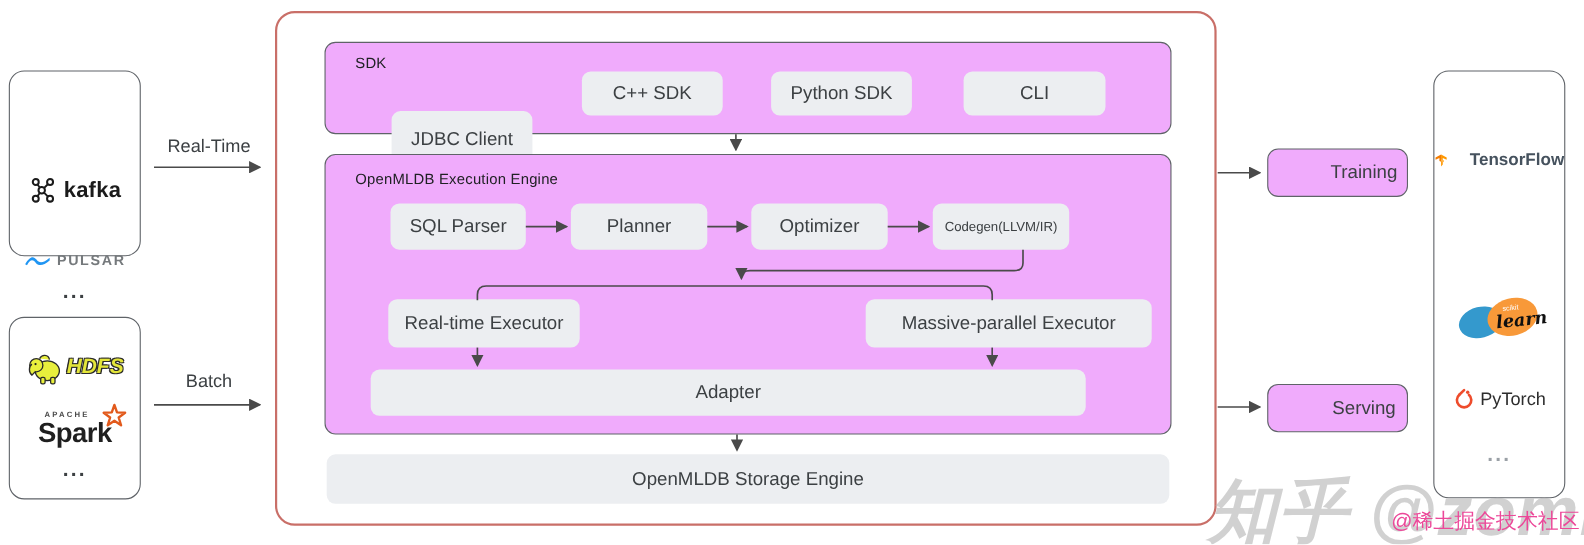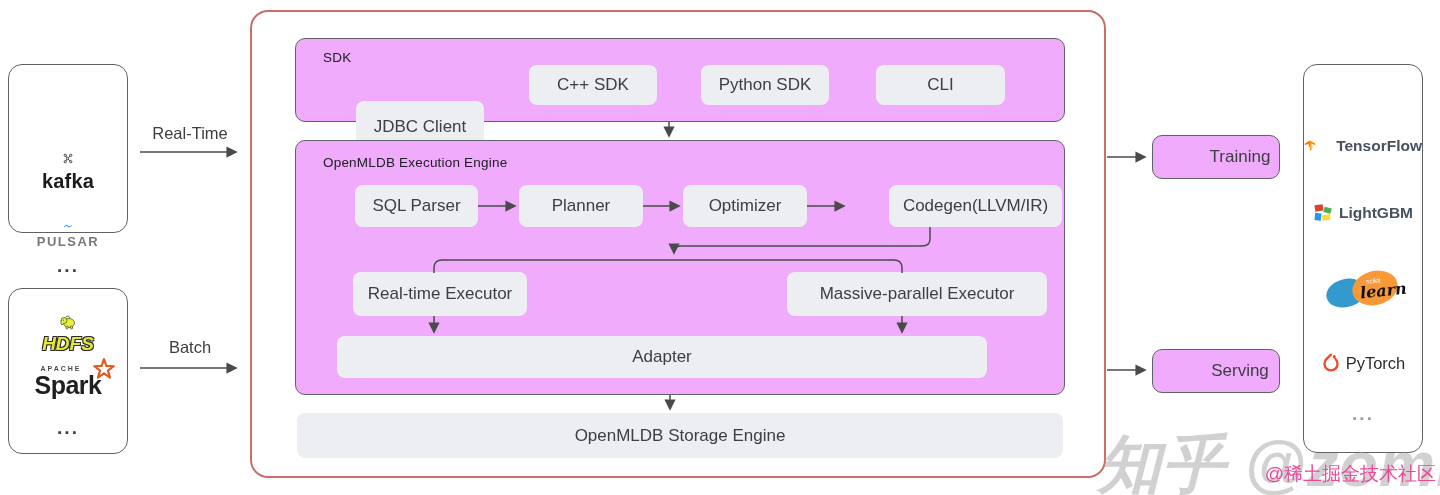--- a/index.html
+++ b/index.html
@@ -7,21 +7,21 @@
     position:relative;width:1440px;height:495px;background:#ffffff;
     font-family:"Liberation Sans",sans-serif;color:#3c4043;overflow:hidden;
   }
   .outline-box{position:absolute;background:#fff;border:1.5px solid #5f6368;border-radius:14px;box-sizing:border-box;}
   .panel{position:absolute;background:#f0abfc;border:1.5px solid #5f6368;border-radius:10px;box-sizing:border-box;padding-left:48px;}
   .red-box{position:absolute;left:250px;top:10px;width:856px;height:468px;border:2px solid #c96f68;border-radius:18px;box-sizing:border-box;background:transparent;}
   .panel-label{position:absolute;font-size:13.5px;color:#202124;letter-spacing:.2px;}
   .chip{position:absolute;background:#eceef1;border-radius:8px;display:flex;align-items:center;justify-content:center;
         font-size:17px;color:#3c4043;box-sizing:border-box;white-space:nowrap;}
   .flow-label{position:absolute;text-align:center;font-size:16.5px;color:#3c4043;}
-  .logo-row{position:absolute;left:0;width:100%;display:flex;align-items:center;justify-content:space-between;gap:6px;flex-direction:column;}
+  .logo-row{position:absolute;left:0;width:100%;display:flex;align-items:center;justify-content:center;gap:6px;}
   .dots{position:absolute;left:0;width:100%;text-align:center;font-size:19px;font-weight:700;letter-spacing:2px;color:#3c4043;line-height:10px;}
   .kafka-text{font-size:20px;font-weight:700;color:#1b1b1b;letter-spacing:.2px;}
   .pulsar-text{font-size:13px;font-weight:600;color:#75797c;letter-spacing:1.5px;}
   .hdfs-text{font-size:19px;font-weight:800;font-style:italic;color:#e4e63a;
              text-shadow:-1px -1px 0 #2b2b2b,1px -1px 0 #2b2b2b,-1px 1px 0 #2b2b2b,1px 1px 0 #2b2b2b;}
   .spark-wrap{position:relative;display:flex;flex-direction:column;align-items:center;line-height:1;}
   .spark-sub{font-size:7px;font-weight:700;color:#4a4a4a;letter-spacing:2px;margin-bottom:1px;margin-left:-14px;}
   .spark-text{font-size:25px;font-weight:700;color:#1f1f1f;letter-spacing:-.5px;}
   .fw-text{font-size:15.5px;font-weight:700;color:#46525e;}
   .sk-wrap{position:relative;width:74px;height:44px;}
@@ -108,49 +108,40 @@
   <div class="chip" style="left:529px;top:65px;width:128px;height:40px;">C++ SDK</div>
   <div class="chip" style="left:876px;top:65px;width:129px;height:40px;">CLI</div>
   <div class="chip" style="left:701px;top:65px;width:128px;height:40px;">Python SDK</div>
 
   <div class="panel" style="left:295px;top:140px;width:770px;height:255px;">
     <span class="panel-label" style="left:27px;top:14px;">OpenMLDB Execution Engine</span>
   </div>
   <div class="chip" style="left:355px;top:185px;width:123px;height:42px;">SQL Parser</div>
   <div class="chip" style="left:519px;top:185px;width:124px;height:42px;">Planner</div>
   <div class="chip" style="left:683px;top:185px;width:124px;height:42px;">Optimizer</div>
-  <div class="chip" style="left:848px;top:185px;width:173px;height:42px;font-size:17px;margin-left:41px;">Codegen(LLVM/IR)</div>
+  <div class="chip" style="left:848px;top:185px;width:124px;height:42px;font-size:12px;">Codegen(LLVM/IR)</div>
 
   <div class="chip" style="left:353px;top:272px;width:174px;height:44px;">Real-time Executor</div>
   <div class="chip" style="left:787px;top:272px;width:260px;height:44px;">Massive-parallel Executor</div>
 
   <div class="chip" style="left:337px;top:336px;width:650px;height:42px;">Adapter</div>
 
   <div class="chip" style="left:297px;top:413px;width:766px;height:45px;">OpenMLDB Storage Engine</div>
 
   <div class="panel" style="left:1152px;top:135px;width:128px;height:44px;display:flex;align-items:center;justify-content:center;font-size:17px;">Training</div>
   <div class="panel" style="left:1152px;top:349px;width:128px;height:44px;display:flex;align-items:center;justify-content:center;font-size:17px;">Serving</div>
 
   <div class="outline-box" style="left:1303px;top:64px;width:120px;height:389px;">
     <div class="fw-row" style="top:66px;height:30px;gap:20px;">
       <svg width="20" height="22" viewBox="0 0 24 24">
         <polygon points="12,1 22,6.5 22,10.5 15,7.5 15,19 12,22.5" fill="#ff9800"></polygon>
         <polygon points="12,1 2,6.5 2,10.5 9,7.5 9,12.5 12,14" fill="#f57c00"></polygon>
         <polygon points="12,9.5 17,11.5 17,15 12,13" fill="#ffb74d"></polygon>
       </svg>
       <span class="fw-text">TensorFlow</span>
-    </div>
-    <div class="fw-row" style="top:133px;height:30px;gap:6px;">
-      <svg width="20" height="20" viewBox="0 0 22 22">
-        <rect x="2" y="2" width="9" height="7" fill="#d9432f" transform="rotate(-8 6 5)"></rect>
-        <rect x="12" y="5" width="8" height="6" fill="#4caf50" transform="rotate(14 16 8)"></rect>
-        <rect x="2" y="11" width="7" height="8" fill="#2196f3" transform="rotate(6 5 15)"></rect>
-        <rect x="10" y="13" width="9" height="6" fill="#fdd835" transform="rotate(-10 14 16)"></rect>
-      </svg>
-      <span class="fw-text">LightGBM</span>
     </div>
     <div class="fw-row" style="top:204px;height:48px;">
       <div class="sk-wrap">
         <div class="sk-blue"></div>
         <div class="sk-orange"></div>
         <span class="sk-scikit">scikit</span>
         <span class="sk-learn">learn</span>
       </div>
     </div>
     <div class="fw-row" style="top:283px;height:30px;gap:5px;">

